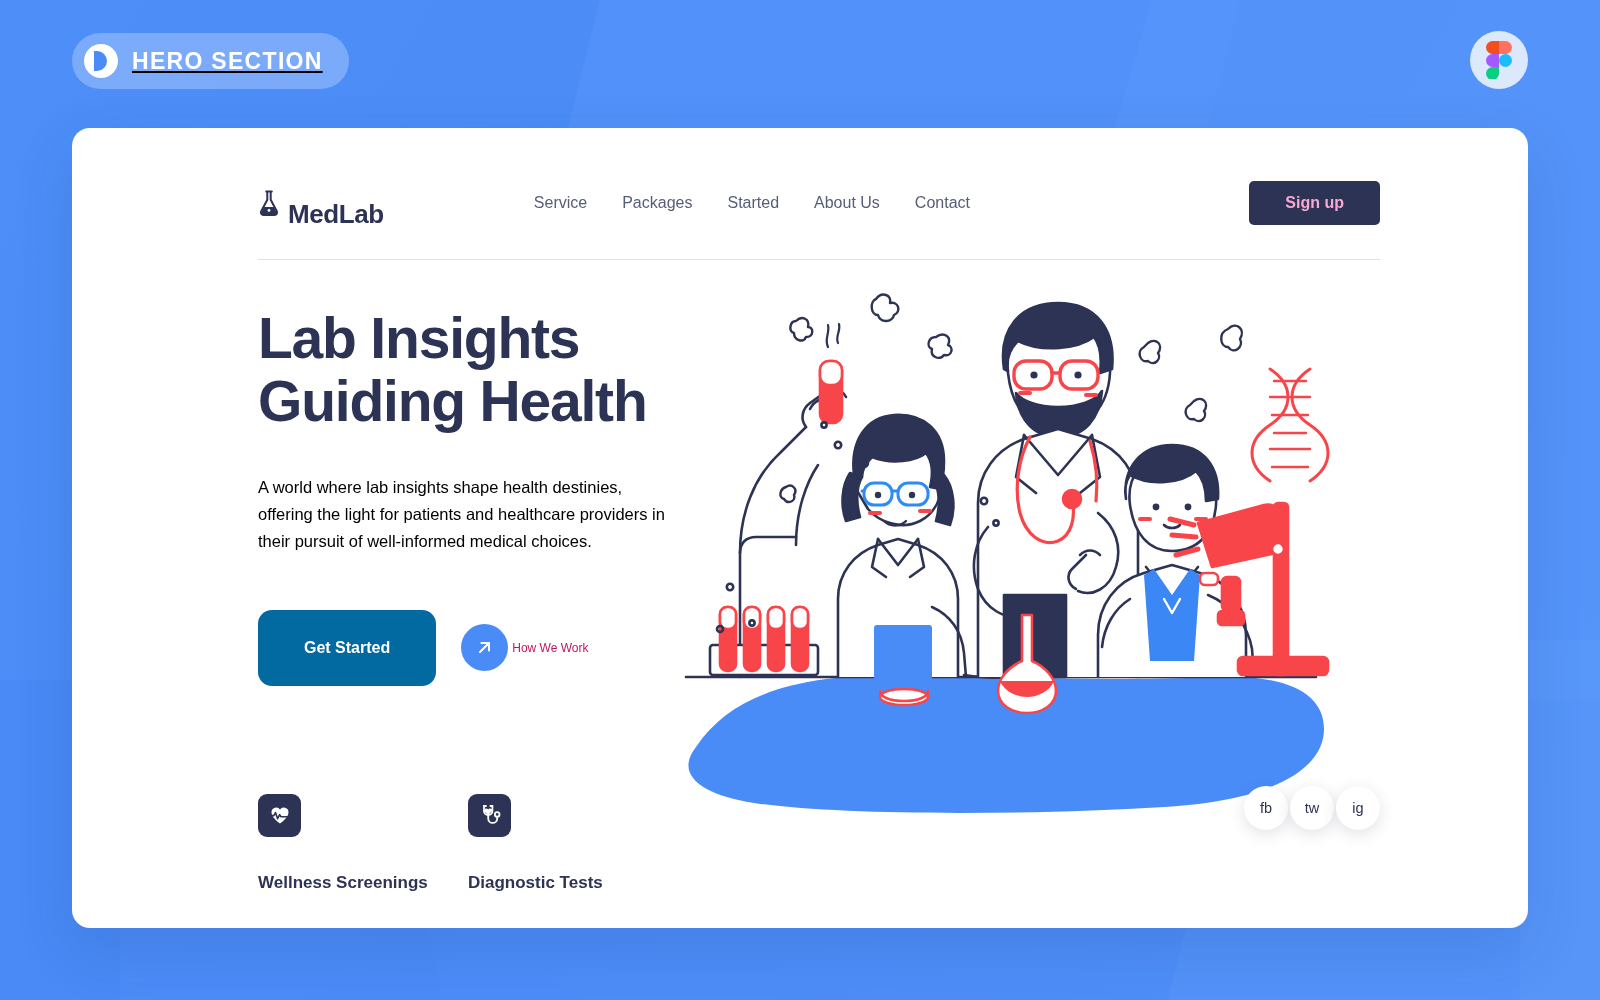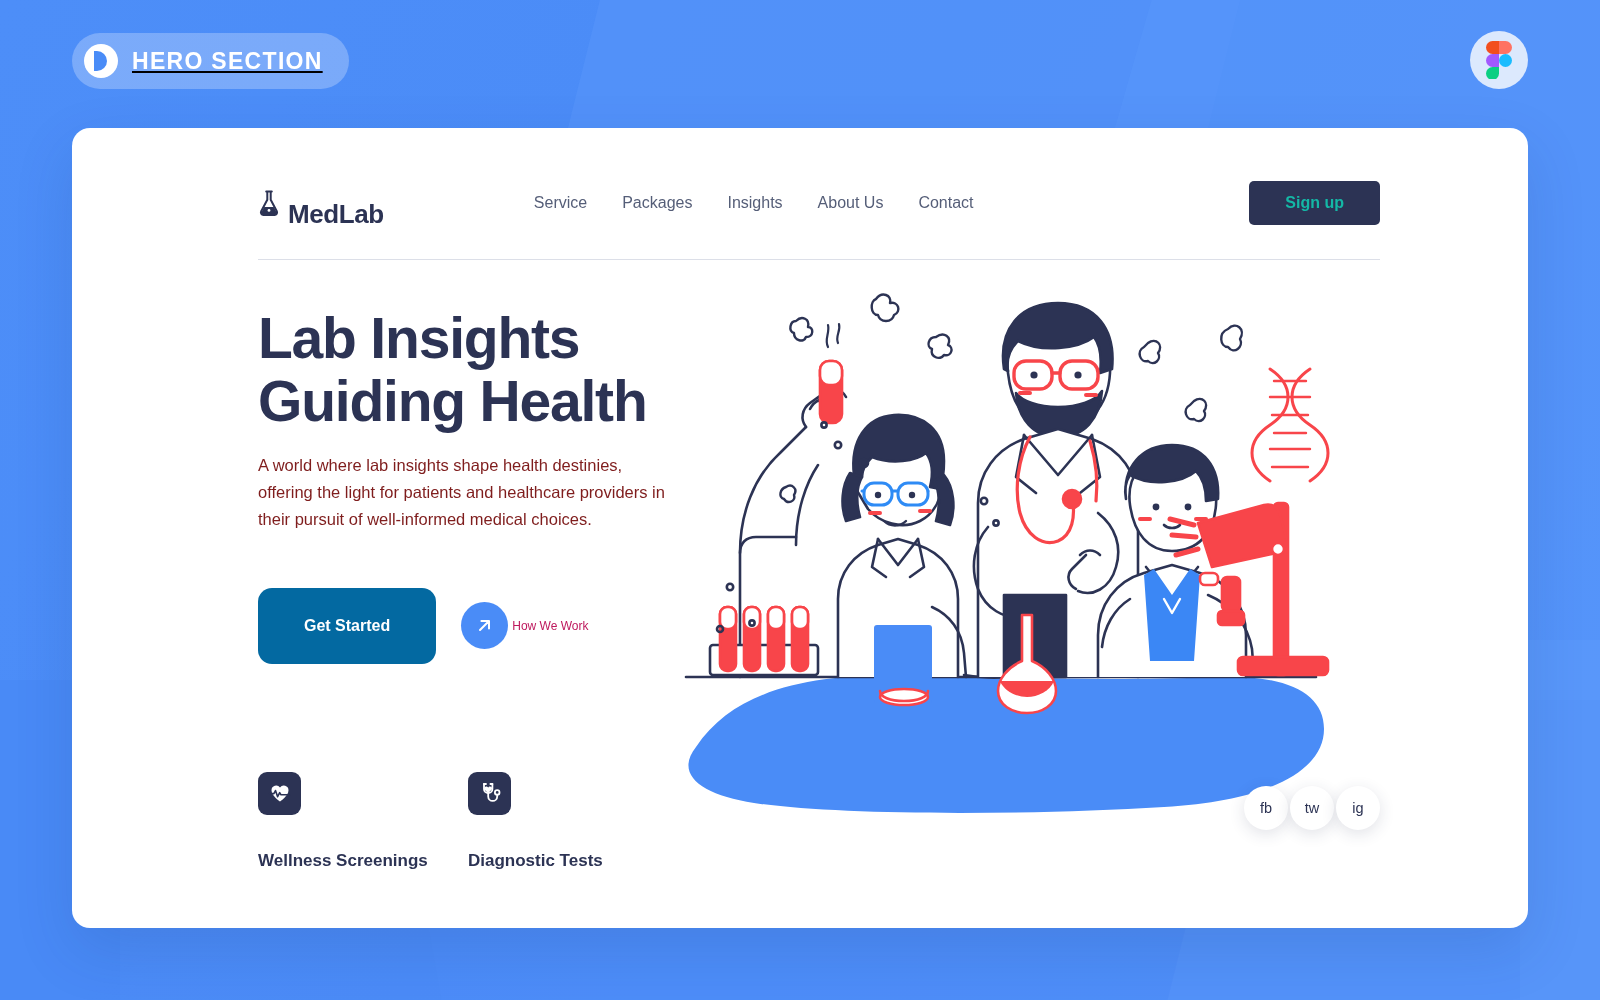--- a/index.html
+++ b/index.html
@@ -92,40 +92,40 @@
   }
   .nav-links {
     display:flex; align-items:center; gap:35px;
     margin-left:150px;
   }
   .nav-link {
     font-size:16px; color:#555e78; cursor:pointer; white-space:nowrap;
   }
   .signup-btn {
     margin-left:auto;
-    background:#2c3354; color:#14b8a6;
+    background:#2c3354; color:#f9a8d4;
     font-size:16px; font-weight:bold;
     border:none; border-radius:5px;
     padding:13px 36px; cursor:pointer;
   }
   .nav-rule {
     height:1px; background:#dcdfe8; margin-top:21px;
   }
 
   
   .hero-body { display:flex; margin-top:47px; }
   .hero-left { width:420px; flex:none; }
 
   .headline {
     font-size:57px; line-height:1.1; font-weight:bold;
     color:#2c3354; letter-spacing:-1.2px; white-space:nowrap;
   }
   .subcopy {
-    margin-top:20px;
-    font-size:16.5px; line-height:1.62; color:#7f1d1d;
+    margin-top:42px;
+    font-size:16.5px; line-height:1.62; color:#000000;
   }
 
   .cta-row { display:flex; align-items:center; margin-top:55px; }
   .get-started {
     background:#0369a1; color:#fff;
     font-size:16px; font-weight:bold;
     border:none; border-radius:14px;
     padding:29px 46px; cursor:pointer;
   }
   .how-circle {
@@ -205,21 +205,21 @@
           <path d="M8.2 1.5h5.6M9.3 1.5v8.2L3.2 21.3c-.9 1.7.3 3.7 2.2 3.7h11.2c1.9 0 3.1-2 2.2-3.7L12.7 9.7V1.5" fill="none" stroke="#2c3354" stroke-width="2" stroke-linecap="round" stroke-linejoin="round"></path>
           <path d="M6.3 17h9.4l3 5.4c.5 1-.2 2.1-1.3 2.1H4.6c-1.1 0-1.8-1.1-1.3-2.1L6.3 17z" fill="#2c3354"></path>
           <circle cx="11" cy="20.4" r="1.4" fill="#fff"></circle>
         </svg>
         <span class="brand-name">MedLab</span>
       </div>
 
       <div class="nav-links">
         <span class="nav-link">Service</span>
         <span class="nav-link">Packages</span>
-        <span class="nav-link">Insights</span>
+        <span class="nav-link">Started</span>
         <span class="nav-link">About Us</span>
         <span class="nav-link">Contact</span>
       </div>
 
       <button class="signup-btn">Sign up</button>
     </div>
     <div class="nav-rule"></div>
 
     <div class="hero-body">
 

